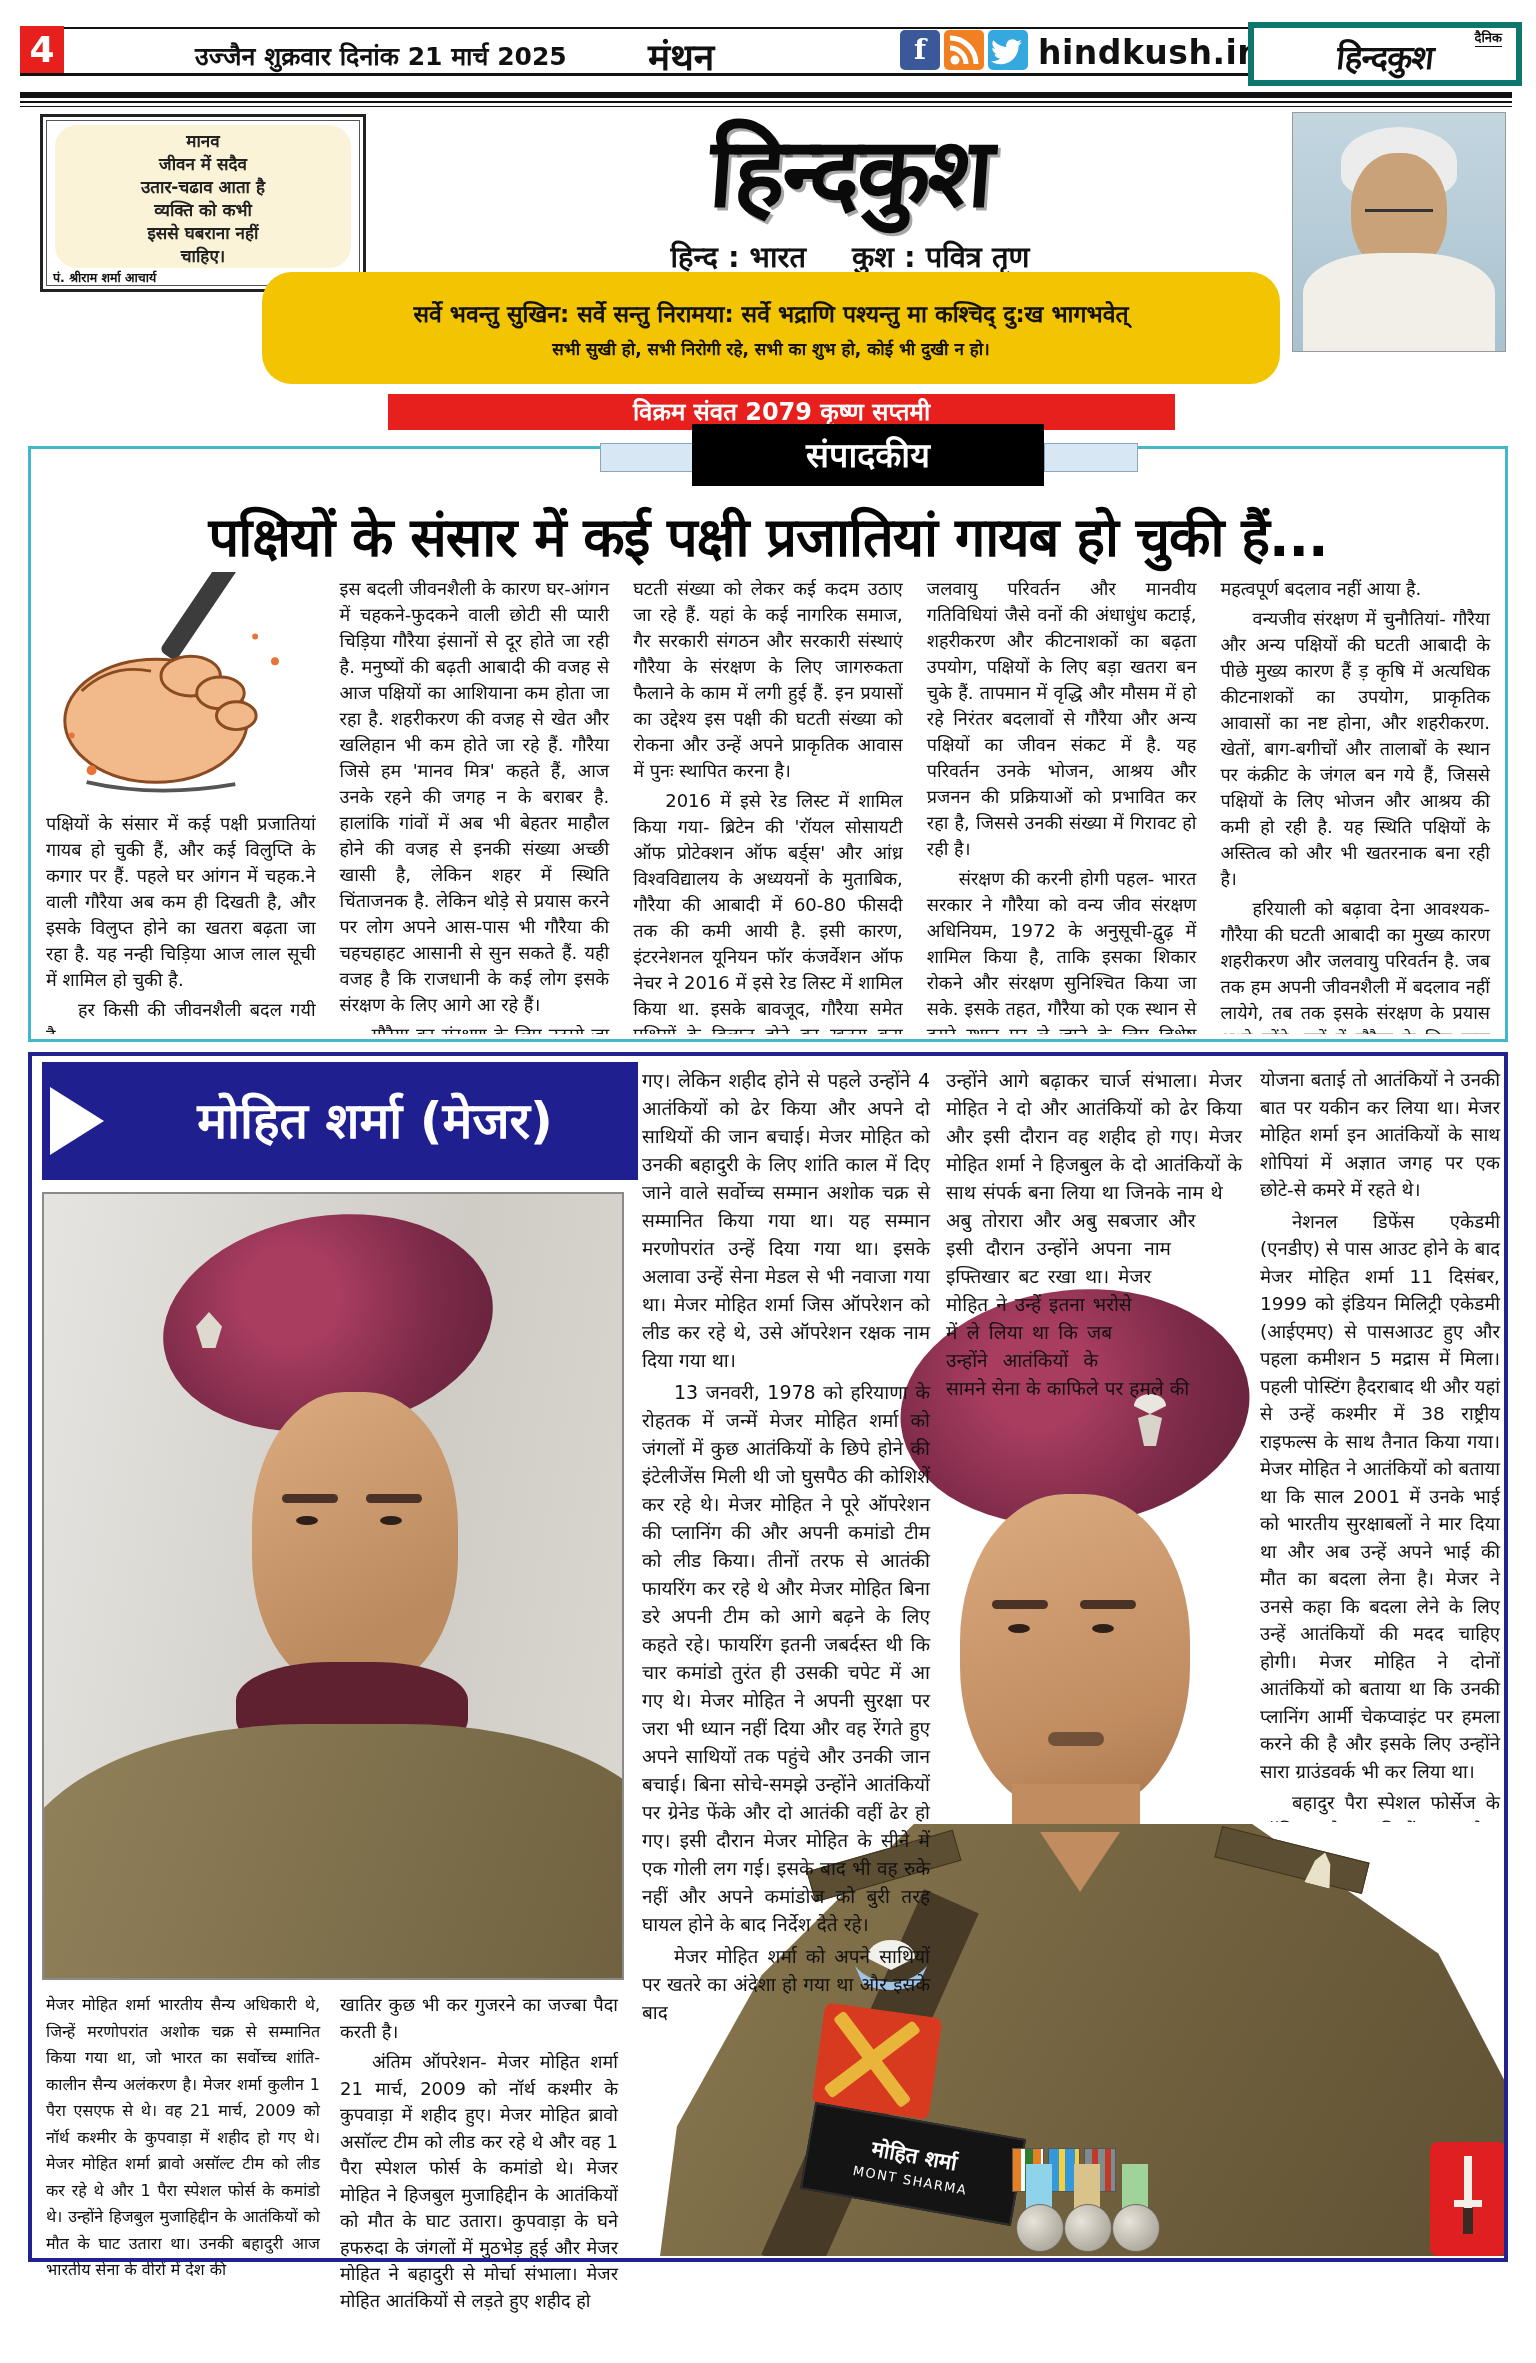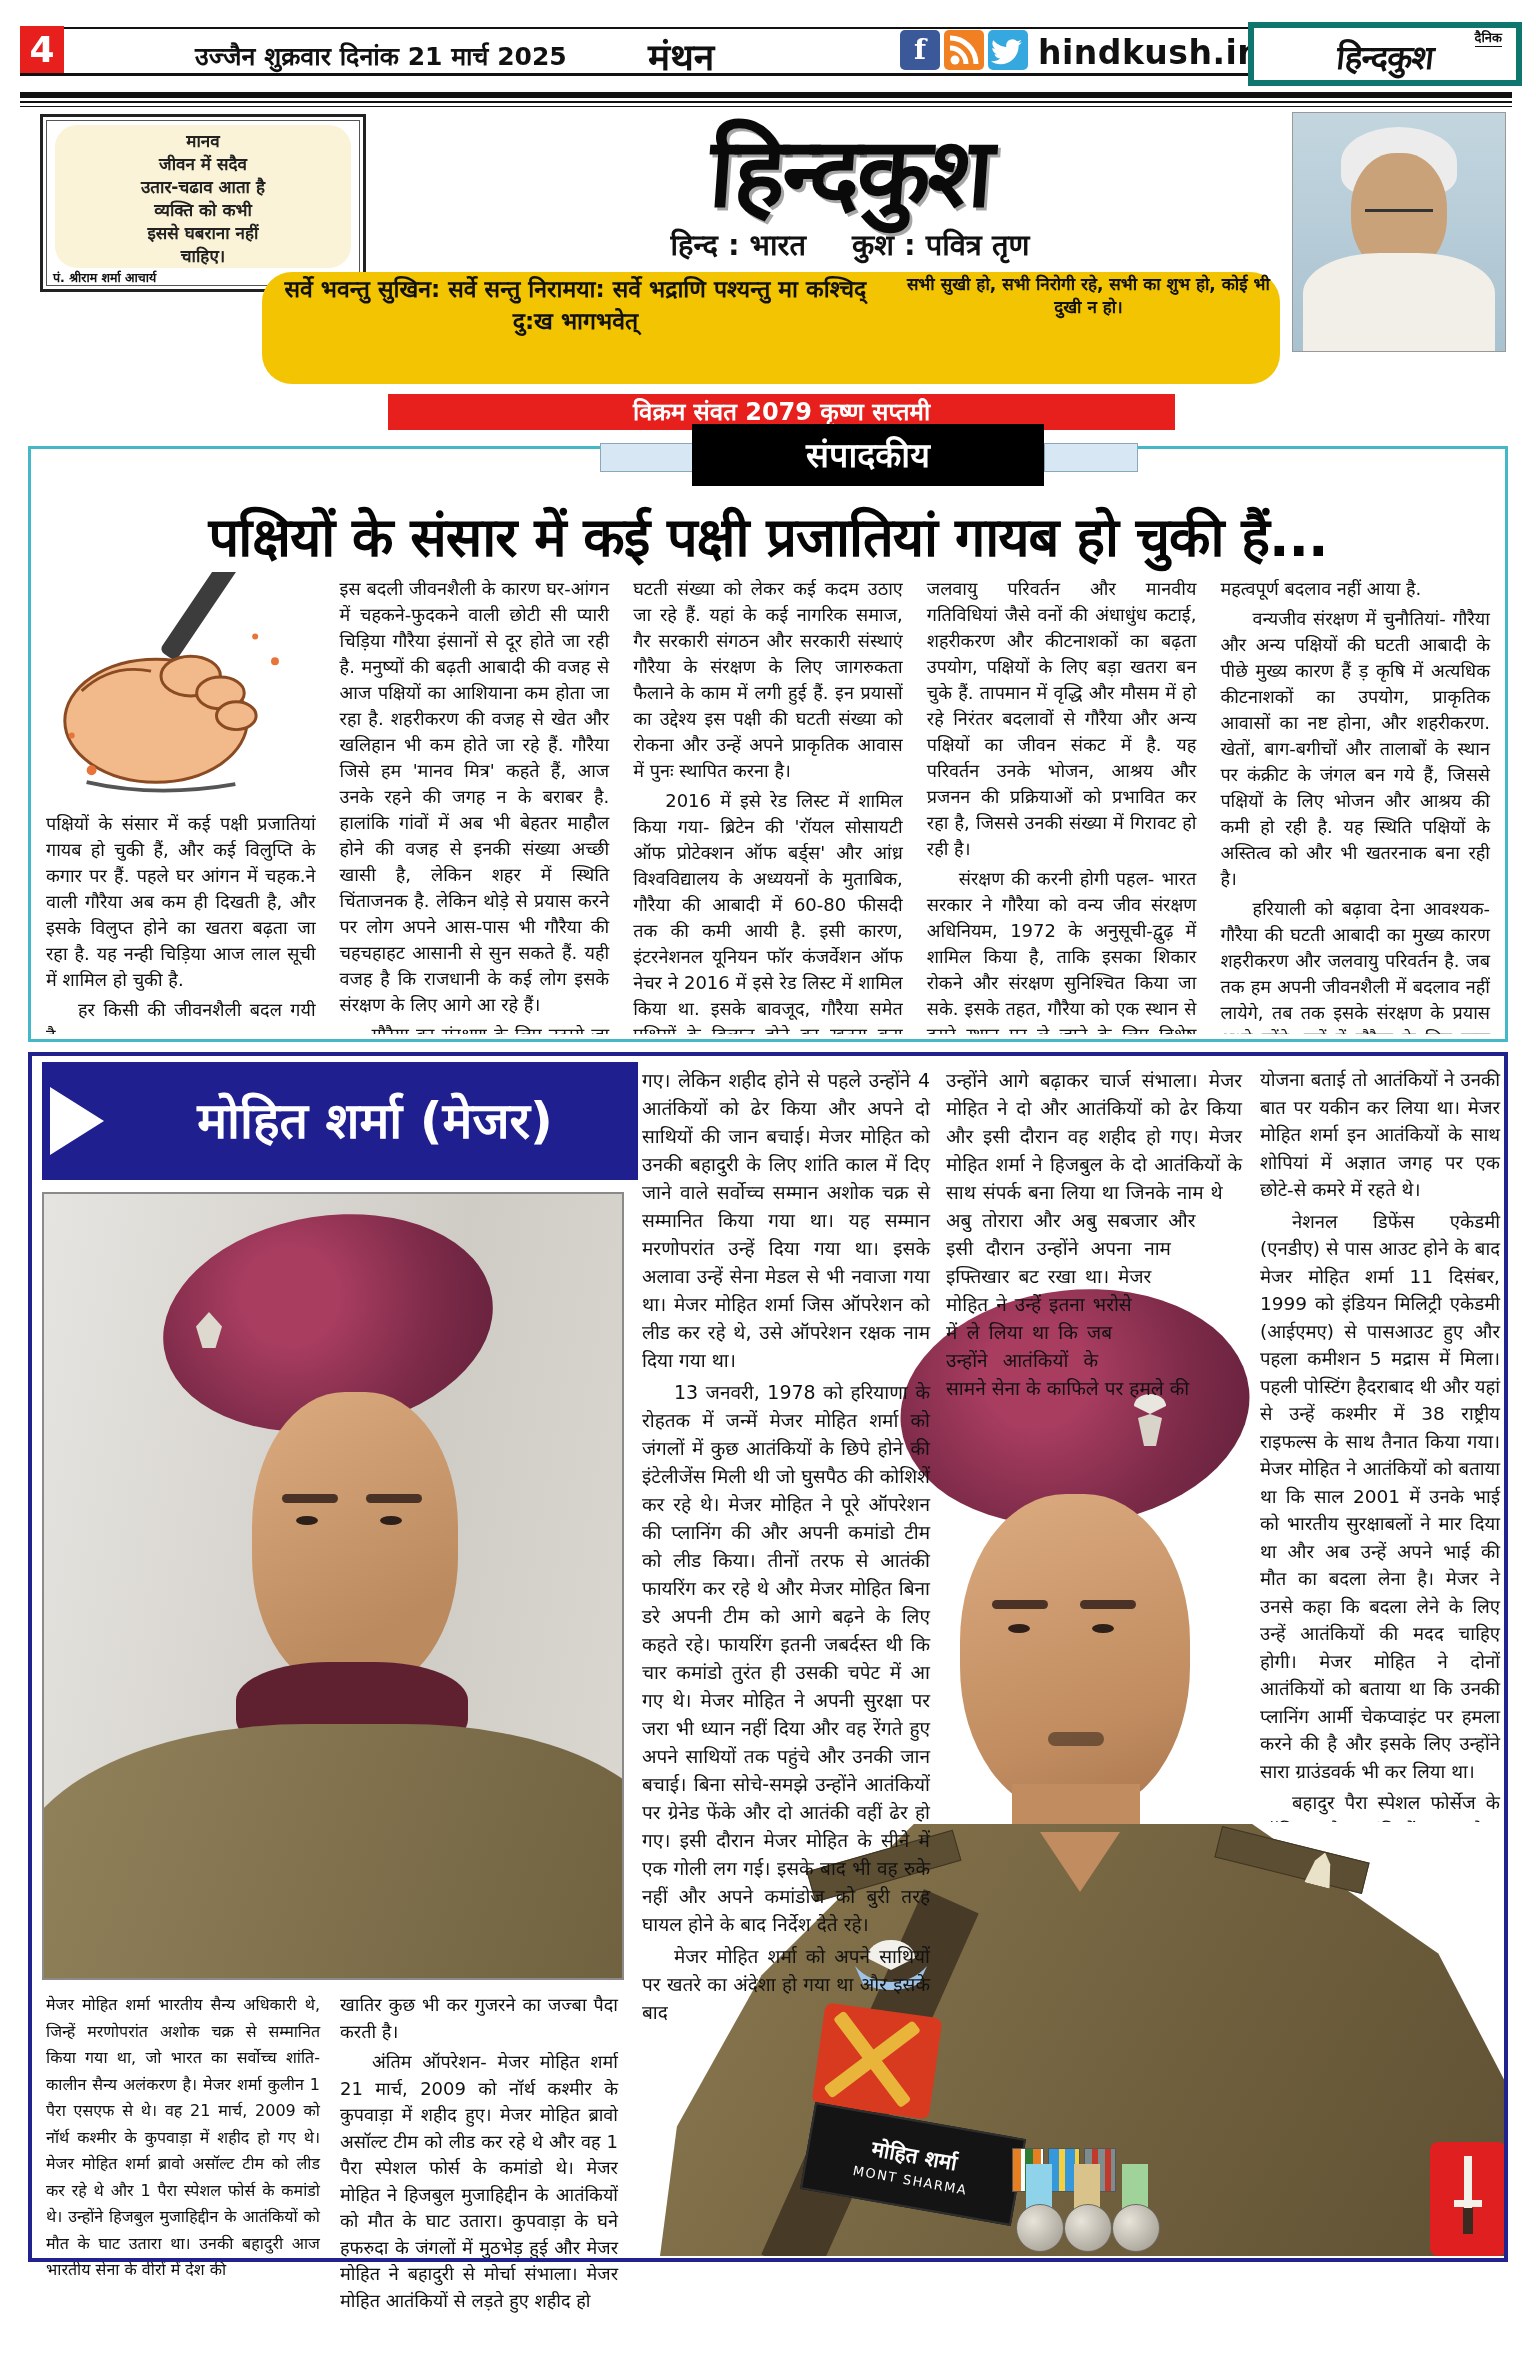--- a/index.html
+++ b/index.html
@@ -26,25 +26,25 @@
   #rule2{left:20px;top:101px;width:1492px;height:2px;background:#111;}
   #rule3{left:20px;top:106px;width:1492px;height:1px;background:#111;}
   #quotebox{left:40px;top:114px;width:320px;height:172px;border:3px solid #222;}
   #quotebox .inner{position:absolute;inset:3px;border:1px solid #555;}
   #quotebox .cream{position:absolute;left:12px;right:12px;top:8px;height:138px;background:#faf3d8;border-radius:22px;
                    text-align:center;font-size:17px;line-height:23px;font-weight:bold;color:#222;padding-top:5px;}
   #quotebox .author{position:absolute;left:10px;bottom:3px;font-size:12.5px;font-weight:bold;}
   #mhcenter{left:420px;top:124px;width:860px;text-align:center;}
   #mhlogo{font-size:96px;font-weight:900;line-height:1.04;letter-spacing:-3px;color:#0a0a0a;
           text-shadow:3px 3px 0 rgba(0,0,0,0.35);transform:skewX(-4deg);}
-  #mhtag{margin-top:0;font-size:29px;font-weight:bold;display:flex;justify-content:center;gap:46px;}
+  #mhtag{margin-top:12px;font-size:29px;font-weight:bold;display:flex;justify-content:center;gap:46px;}
   #oldman{left:1292px;top:112px;width:212px;height:238px;border:1px solid #999;overflow:hidden;
           background:linear-gradient(#c3d6e0,#a9c2cf);}
   #yellowbox{left:262px;top:272px;width:1018px;height:112px;border-radius:30px;background:#f3c402;
-             display:flex;flex-direction:row;justify-content:center;text-align:center;gap:8px;}
+             display:flex;flex-direction:column;justify-content:center;text-align:center;gap:8px;}
   #yellowbox .l1{font-size:23px;font-weight:bold;}
   #yellowbox .l2{font-size:17px;font-weight:bold;}
   #redbar{left:388px;top:394px;width:787px;height:36px;background:#e8201d;color:#fff;
           font-size:24px;font-weight:bold;text-align:center;line-height:36px;}
   
   #edframe{left:28px;top:446px;width:1474px;height:590px;border:3px solid #45b8c8;pointer-events:none;z-index:2;}
   .tab{top:443px;width:92px;height:27px;background:#d7e8f4;border:1px solid #8aa8bb;z-index:3;}
   #tabL{left:600px;} #tabR{left:1044px;}
   #edlabel{left:692px;top:424px;width:352px;height:62px;background:#000;color:#fff;z-index:4;
            font-size:34px;font-weight:bold;text-align:center;line-height:62px;}

